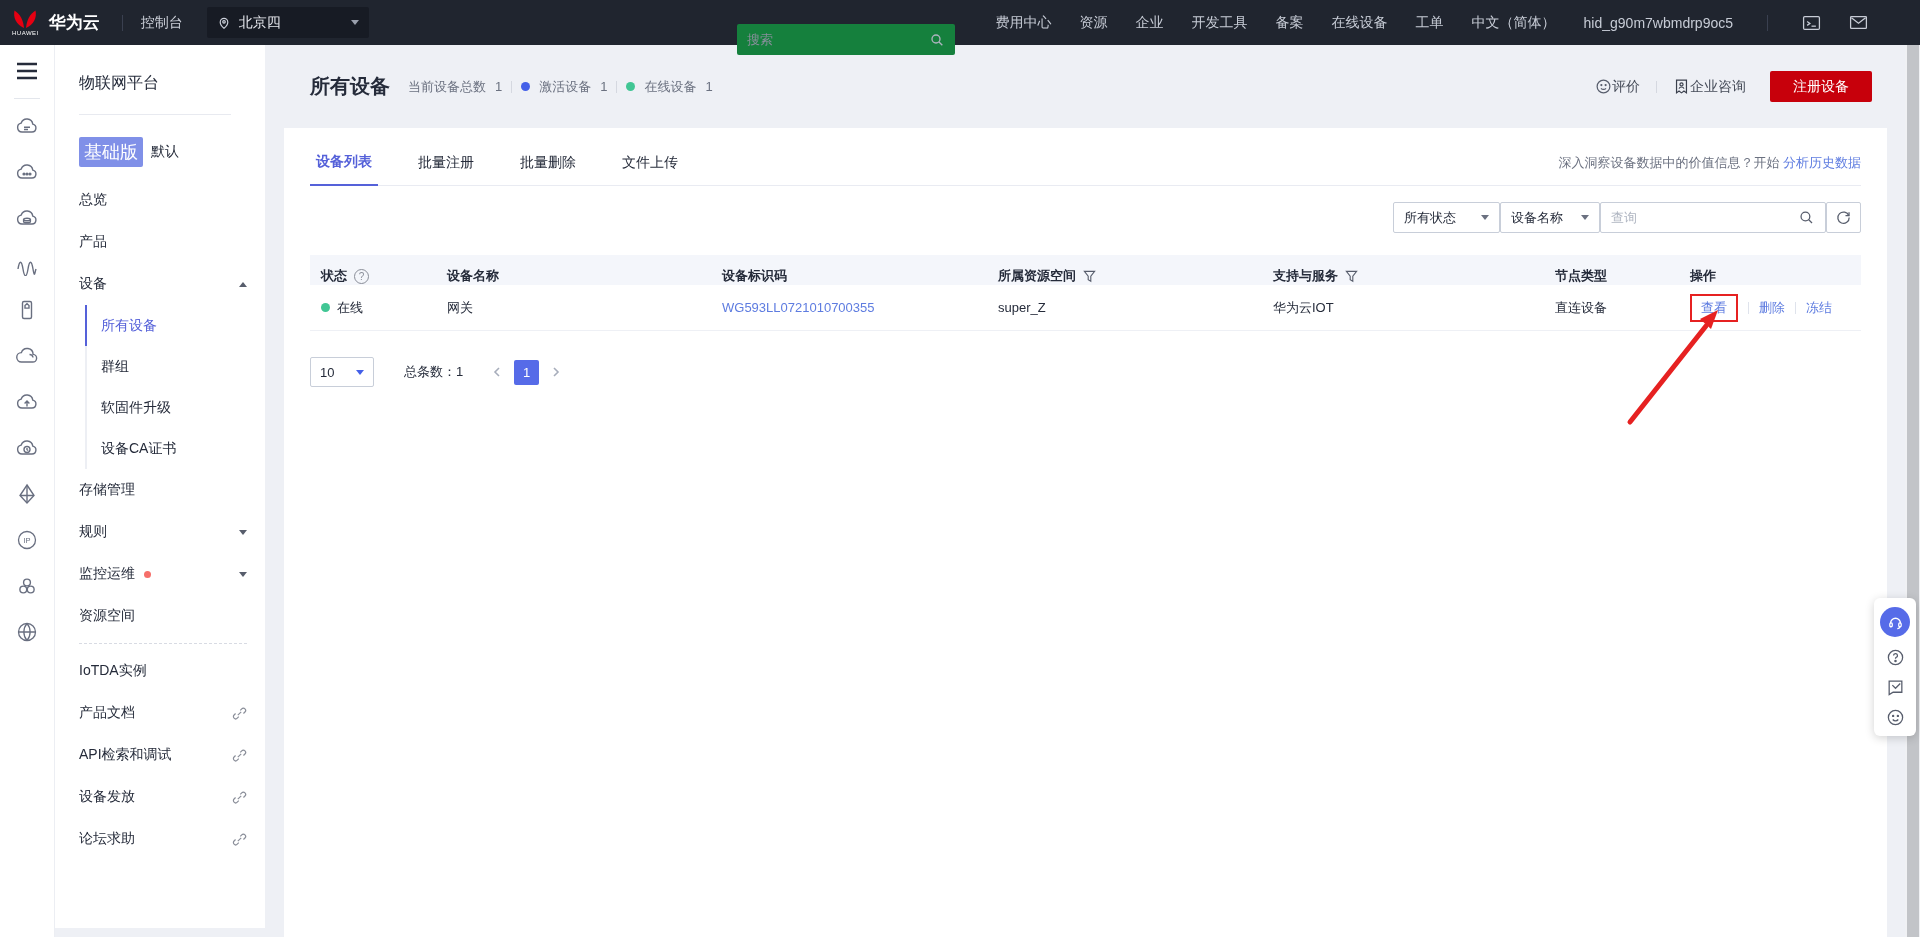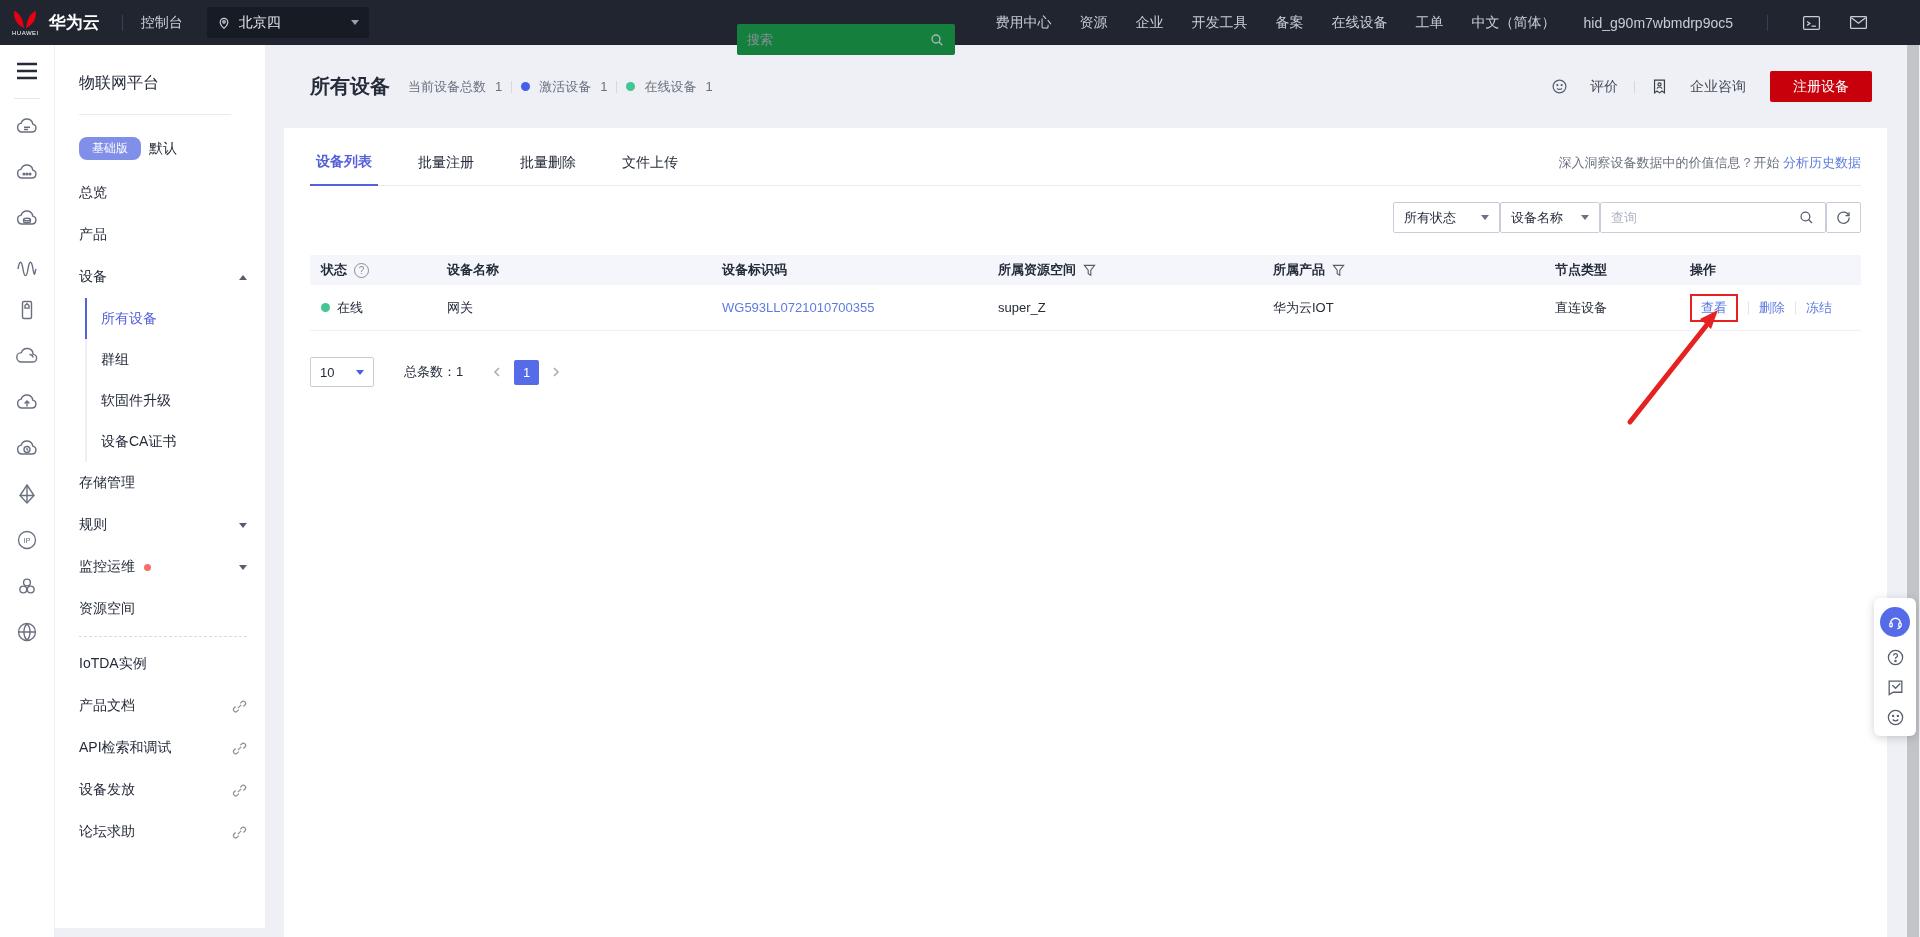--- a/index.html
+++ b/index.html
@@ -35,62 +35,62 @@
   .rail{position:absolute;left:0;top:45px;bottom:0;width:55px;background:#fff;border-right:1px solid #eceef3;display:flex;flex-direction:column;align-items:center;padding-top:16px;z-index:20}
   .rail .burger{cursor:pointer}
   .rail-divider{width:26px;height:1px;background:#e3e6ec;margin:13px 0 4px}
   .rail-icon{margin:11px 0;cursor:pointer;display:flex}
 
   
   .sidebar{position:absolute;left:55px;top:45px;bottom:9px;width:210px;background:#fff;z-index:10;font-size:14px;color:var(--dark-text)}
   .sb-title{padding:28px 0 0 24px;font-size:16px}
   .sb-hr{margin:20px 0 0 24px;width:152px;height:1px;background:#e8eaf0}
   .sb-badges{margin:22px 0 0 24px;display:flex;gap:8px;align-items:center}
-  .badge{background:#8090e8;color:#fff;font-size:12px;padding:3px 13px;border-radius:8px}
+  .badge{background:#8090e8;color:#fff;font-size:18px;padding:3px 5px;border-radius:2px}
   .sb-menu{margin-top:12px;list-style:none}
   .sb-item{height:42px;display:flex;align-items:center;padding:0 18px 0 24px;cursor:pointer}
   .sb-item .caret-down,.sb-item .caret-up{margin-left:auto}
   .sb-sub{list-style:none;margin-left:30px;border-left:2px solid #edeff4}
   .sb-sub li{height:41px;display:flex;align-items:center;padding-left:14px;margin-left:-2px;border-left:2px solid transparent;cursor:pointer}
   .sb-sub li.active{border-left-color:var(--accent);color:var(--accent)}
   .red-dot{width:7px;height:7px;border-radius:50%;background:#f66f6a;margin-left:9px}
   .sb-dashed{height:1px;border-top:1px dashed #d8dbe3;margin:6px 18px 6px 24px}
   .chain{margin-left:auto;display:flex}
 
   
   .main{position:absolute;left:265px;top:45px;right:0;bottom:0;background:#eef0f5}
   .page-head{height:83px;display:flex;align-items:center;padding:0 48px 0 45px}
   .page-title{font-size:20px;font-weight:bold;color:var(--dark-text)}
   .stats{display:flex;align-items:center;gap:9px;margin-left:18px;font-size:13px;color:var(--grey-text)}
   .dot{width:9px;height:9px;border-radius:50%;display:inline-block}
   .dot.blue{background:#4460e8}.dot.green{background:#41c694}
   .stat-pipe{width:1px;height:12px;background:#d5d8e0}
   .head-actions{margin-left:auto;display:flex;align-items:center;gap:16px;font-size:14px;color:#464c59}
-  .ha-item{display:flex;gap:22px;cursor:pointer}
+  .ha-item{display:flex;gap:0;cursor:pointer}
   .register-btn{background:#c7000b;color:#fff;height:31px;padding:0 23px;border:none;border-radius:2px;font-size:14px;cursor:pointer;margin-left:8px}
 
   
   .card{margin:0 33px 0 19px;background:#fff;height:calc(100% - 83px);padding:0 26px;position:relative}
   .tabs{display:flex;gap:34px;padding-top:25px;border-bottom:1px solid #e9ebf2;align-items:flex-end}
   .tab{padding-bottom:13px;font-size:14px;color:var(--dark-text);cursor:pointer;padding-left:6px;padding-right:6px}
   .tab.active{color:var(--accent);border-bottom:2px solid var(--accent);margin-bottom:-1px;font-weight:bold}
   .tabs-promo{margin-left:auto;font-size:13px;color:var(--grey-text);padding-bottom:13px}
   .tabs-promo a{color:var(--link);text-decoration:none;cursor:pointer}
 
   .filters{display:flex;justify-content:flex-end;margin-top:16px;height:31px}
   .select{border:1px solid var(--border);border-radius:2px;display:flex;align-items:center;padding:0 10px;font-size:13px;color:var(--dark-text);background:#fff;cursor:pointer}
   .select .caret-down{margin-left:auto;border-top-color:#6b7180}
   .sel-status{width:107px}.sel-field{width:100px}
   .query{width:226px;border:1px solid var(--border);display:flex;align-items:center;padding:0 10px;border-radius:2px;background:#fff}
   .query input{flex:1;border:none;outline:none;font-size:13px;color:var(--dark-text)}
   .query input::placeholder{color:#b0b6c2}
   .refresh{width:35px;border:1px solid var(--border);border-radius:2px;display:flex;align-items:center;justify-content:center;background:#fff;cursor:pointer}
 
   .table{margin-top:22px}
-  .thead{display:flex;align-items:center;height:30px;background:#f4f6fb;font-size:13px;color:var(--dark-text);font-weight:bold}
+  .thead{display:flex;align-items:flex-end;height:30px;background:#f4f6fb;font-size:13px;color:var(--dark-text);font-weight:bold}
   .trow{display:flex;align-items:center;height:46px;border-bottom:1px solid #eef0f5;font-size:13px;color:var(--dark-text)}
   .c0{width:137px;padding-left:11px;display:flex;align-items:center;gap:7px}
   .c1{width:275px}.c2{width:276px}.c3{width:275px;display:flex;align-items:center;gap:7px}
   .c4{width:282px;display:flex;align-items:center;gap:7px}.c5{width:135px}
   .c6{flex:1;display:flex;align-items:center}
   .link{color:var(--link);text-decoration:none;cursor:pointer}
   .help{width:15px;height:15px;border:1px solid #8a8e99;border-radius:50%;font-size:10px;color:#8a8e99;display:inline-flex;align-items:center;justify-content:center;font-weight:normal}
   .op-pipe{width:1px;height:12px;background:#dfe3ec;margin:0 10px}
   .red-box{border:2px solid var(--ann-red);padding:3px 9px;display:inline-block}
 
@@ -437,21 +437,21 @@
           </div>
         <div class="c1">设备名称</div>
         <div class="c2">设备标识码</div>
         <div class="c3">
             <span>所属资源空间</span>
           <svg width="13" height="13" viewBox="0 0 14 14" fill="none" stroke="#575d6c" stroke-width="1.2">
               <path d="M1.5 1.5h11L8.4 6.6v5.6L5.6 10.5V6.6z"></path>
             </svg>
           </div>
         <div class="c4">
-            <span>所属产品</span>
+            <span>支持与服务</span>
           <svg width="13" height="13" viewBox="0 0 14 14" fill="none" stroke="#575d6c" stroke-width="1.2">
               <path d="M1.5 1.5h11L8.4 6.6v5.6L5.6 10.5V6.6z"></path>
             </svg>
           </div>
         <div class="c5">节点类型</div>
         <div class="c6">操作</div>
       </div>
 
       <div class="trow">
         <div class="c0">

